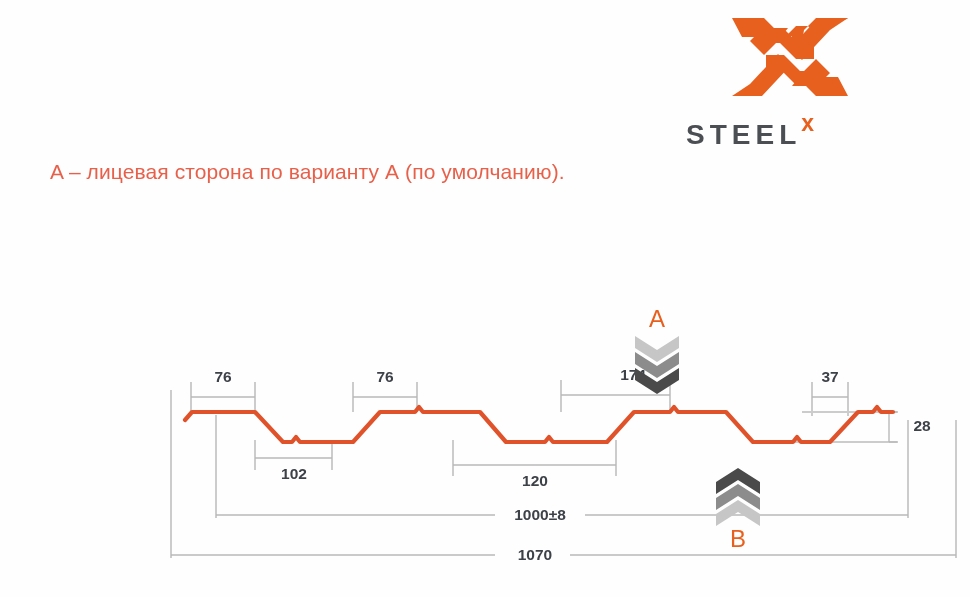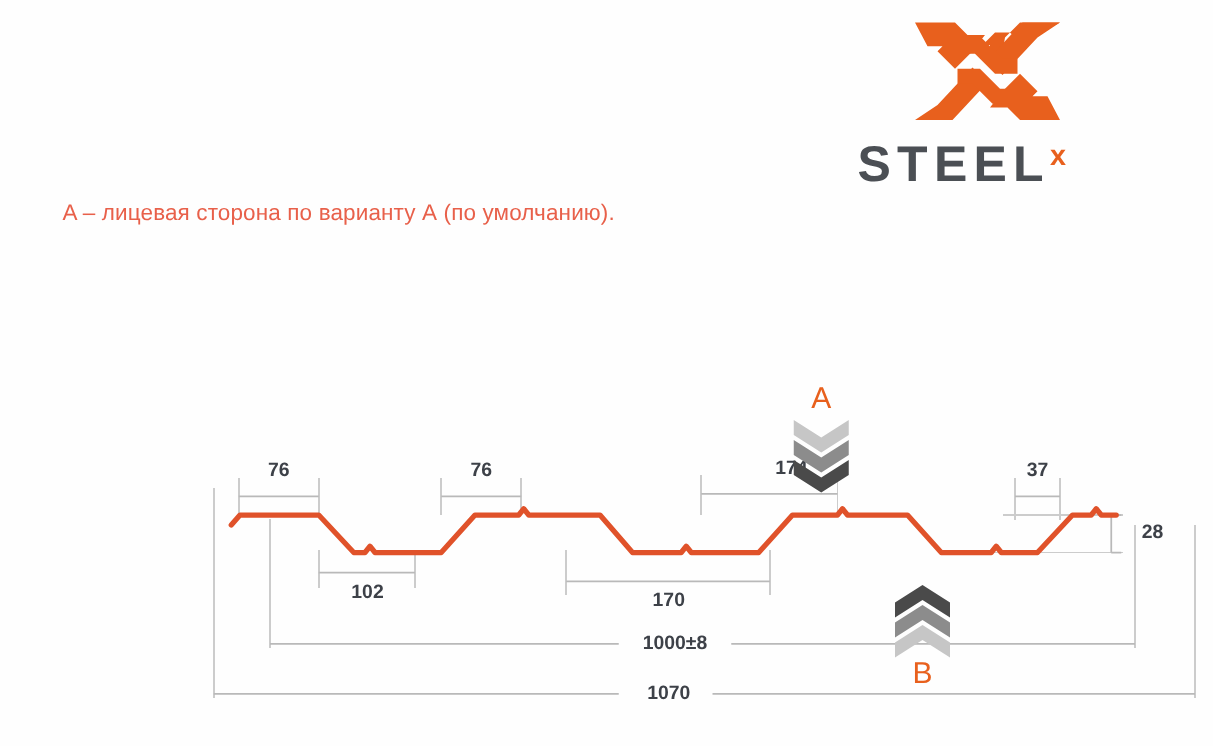--- a/index.html
+++ b/index.html
@@ -39,40 +39,40 @@
   }
   #logo-wordmark {
     position: absolute;
     left: 0px;
     top: 96px;
     width: 216px;
     height: 42px;
     white-space: nowrap;
   }
   #logo-steel {
-    font-size: 40px;
+    font-size: 28px;
     font-weight: bold;
     letter-spacing: 5px;
     color: #4b4f54;
     font-family: "Liberation Sans", sans-serif;
   }
   #logo-x {
     font-size: 23px;
     font-weight: bold;
     color: #e8601d;
     vertical-align: 13px;
     font-family: "Liberation Sans", sans-serif;
   }
 
   
   .desc-line {
     position: absolute;
     left: 50px;
     color: #e8604a;
-    font-size: 18px;
+    font-size: 21px;
     font-family: "Liberation Sans", sans-serif;
     white-space: nowrap;
     letter-spacing: 0.1px;
   }
   #desc-a { top: 160px; }
   #desc-b { top: 244px; }
 
   
   #drawing {
     position: absolute;
@@ -233,21 +233,21 @@
         "></polyline>
     </svg>
 
     
     <div class="dim-text" style="left:153px; top:78px; width:60px;">76</div>
     <div class="dim-text" style="left:315px; top:78px; width:60px;">76</div>
     <div class="dim-text" style="left:546px; top:76px; width:60px;text-align:right;">174</div>
     <div class="dim-text" style="left:760px; top:78px; width:60px;">37</div>
     <div class="dim-text" style="left:862px; top:127px; width:40px;">28</div>
     <div class="dim-text" style="left:224px; top:175px; width:60px;">102</div>
-    <div class="dim-text" style="left:465px; top:182px; width:60px;">170</div>
+    <div class="dim-text" style="left:465px; top:182px; width:60px;">120</div>
     <div class="dim-text" style="left:450px; top:216px; width:100px;">1000±8</div>
     <div class="dim-text" style="left:455px; top:256px; width:80px;">1070</div>
   </div>
 
   <div id="marker-a-letter" class="marker-letter">A</div>
   <div style="position:absolute; left:632px; top:334px; width:50px; height:62px;">
     <svg width="50" height="62" viewBox="0 0 50 62" xmlns="http://www.w3.org/2000/svg">
       <path d="M3,2 L25,16 L47,2 L47,14 L25,28 L3,14 Z" fill="#c6c6c6"></path>
       <path d="M3,18 L25,32 L47,18 L47,30 L25,44 L3,30 Z" fill="#8c8c8c"></path>
       <path d="M3,34 L25,48 L47,34 L47,46 L25,60 L3,46 Z" fill="#4a4a4a"></path>

